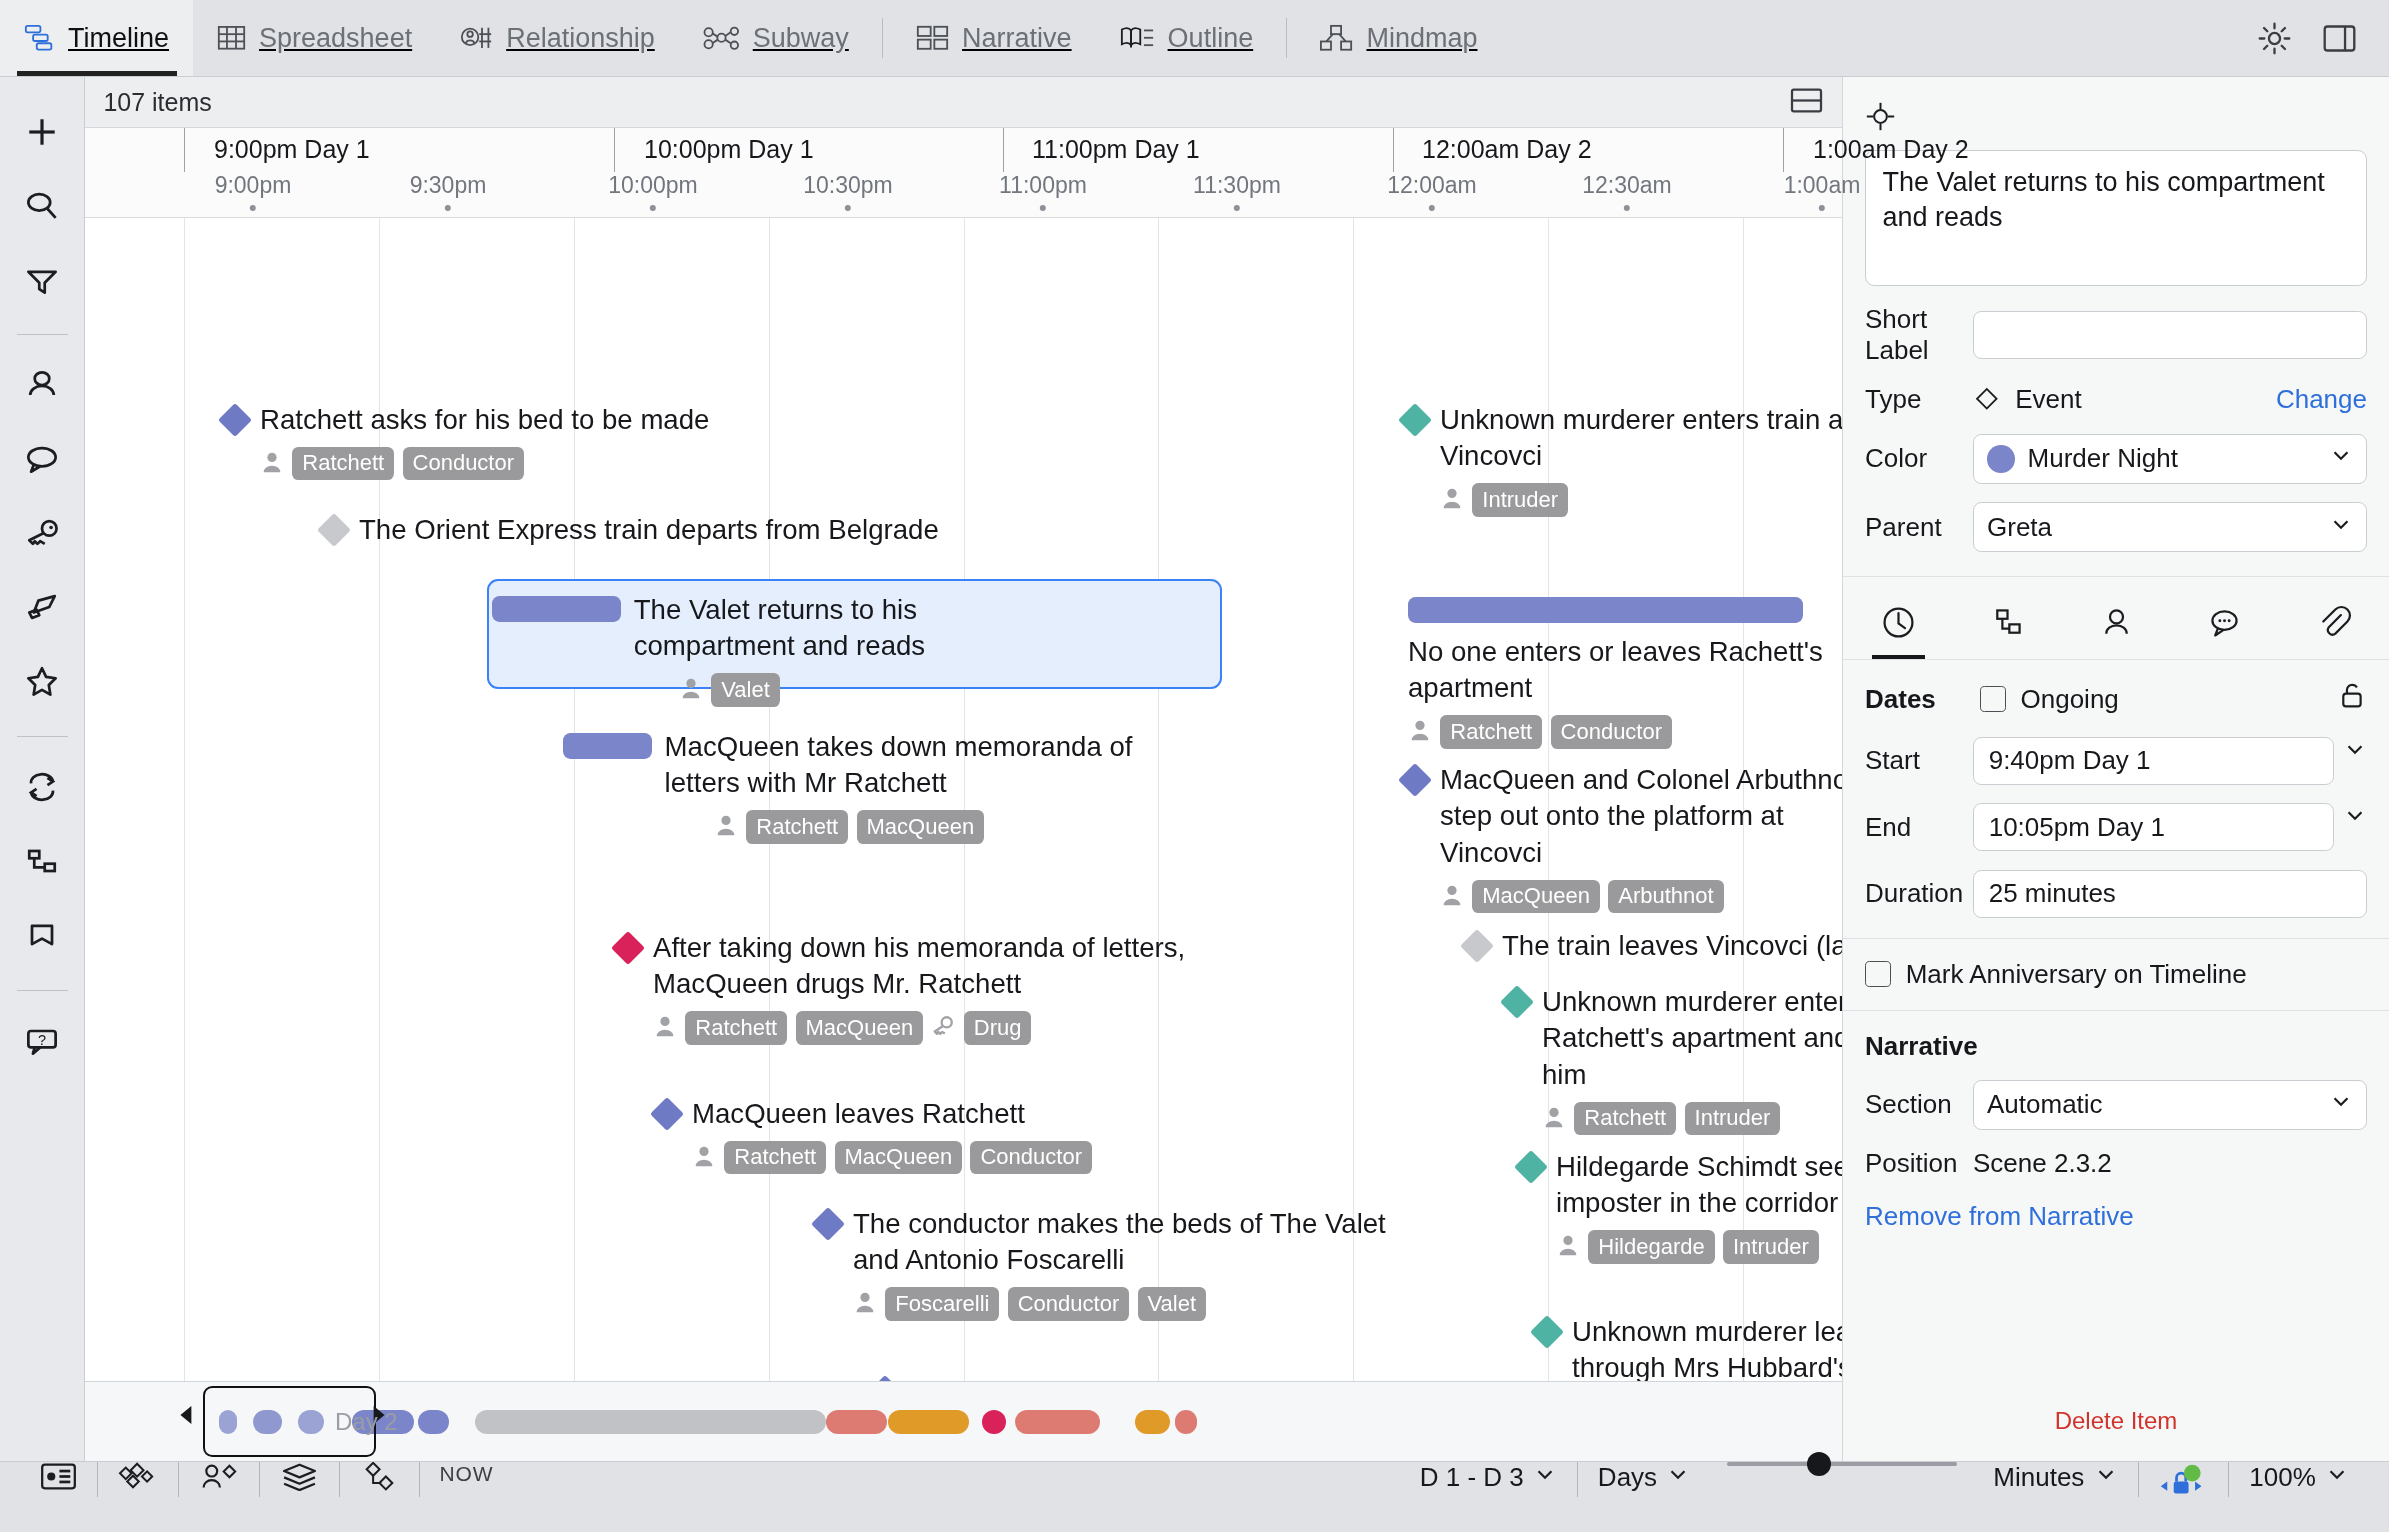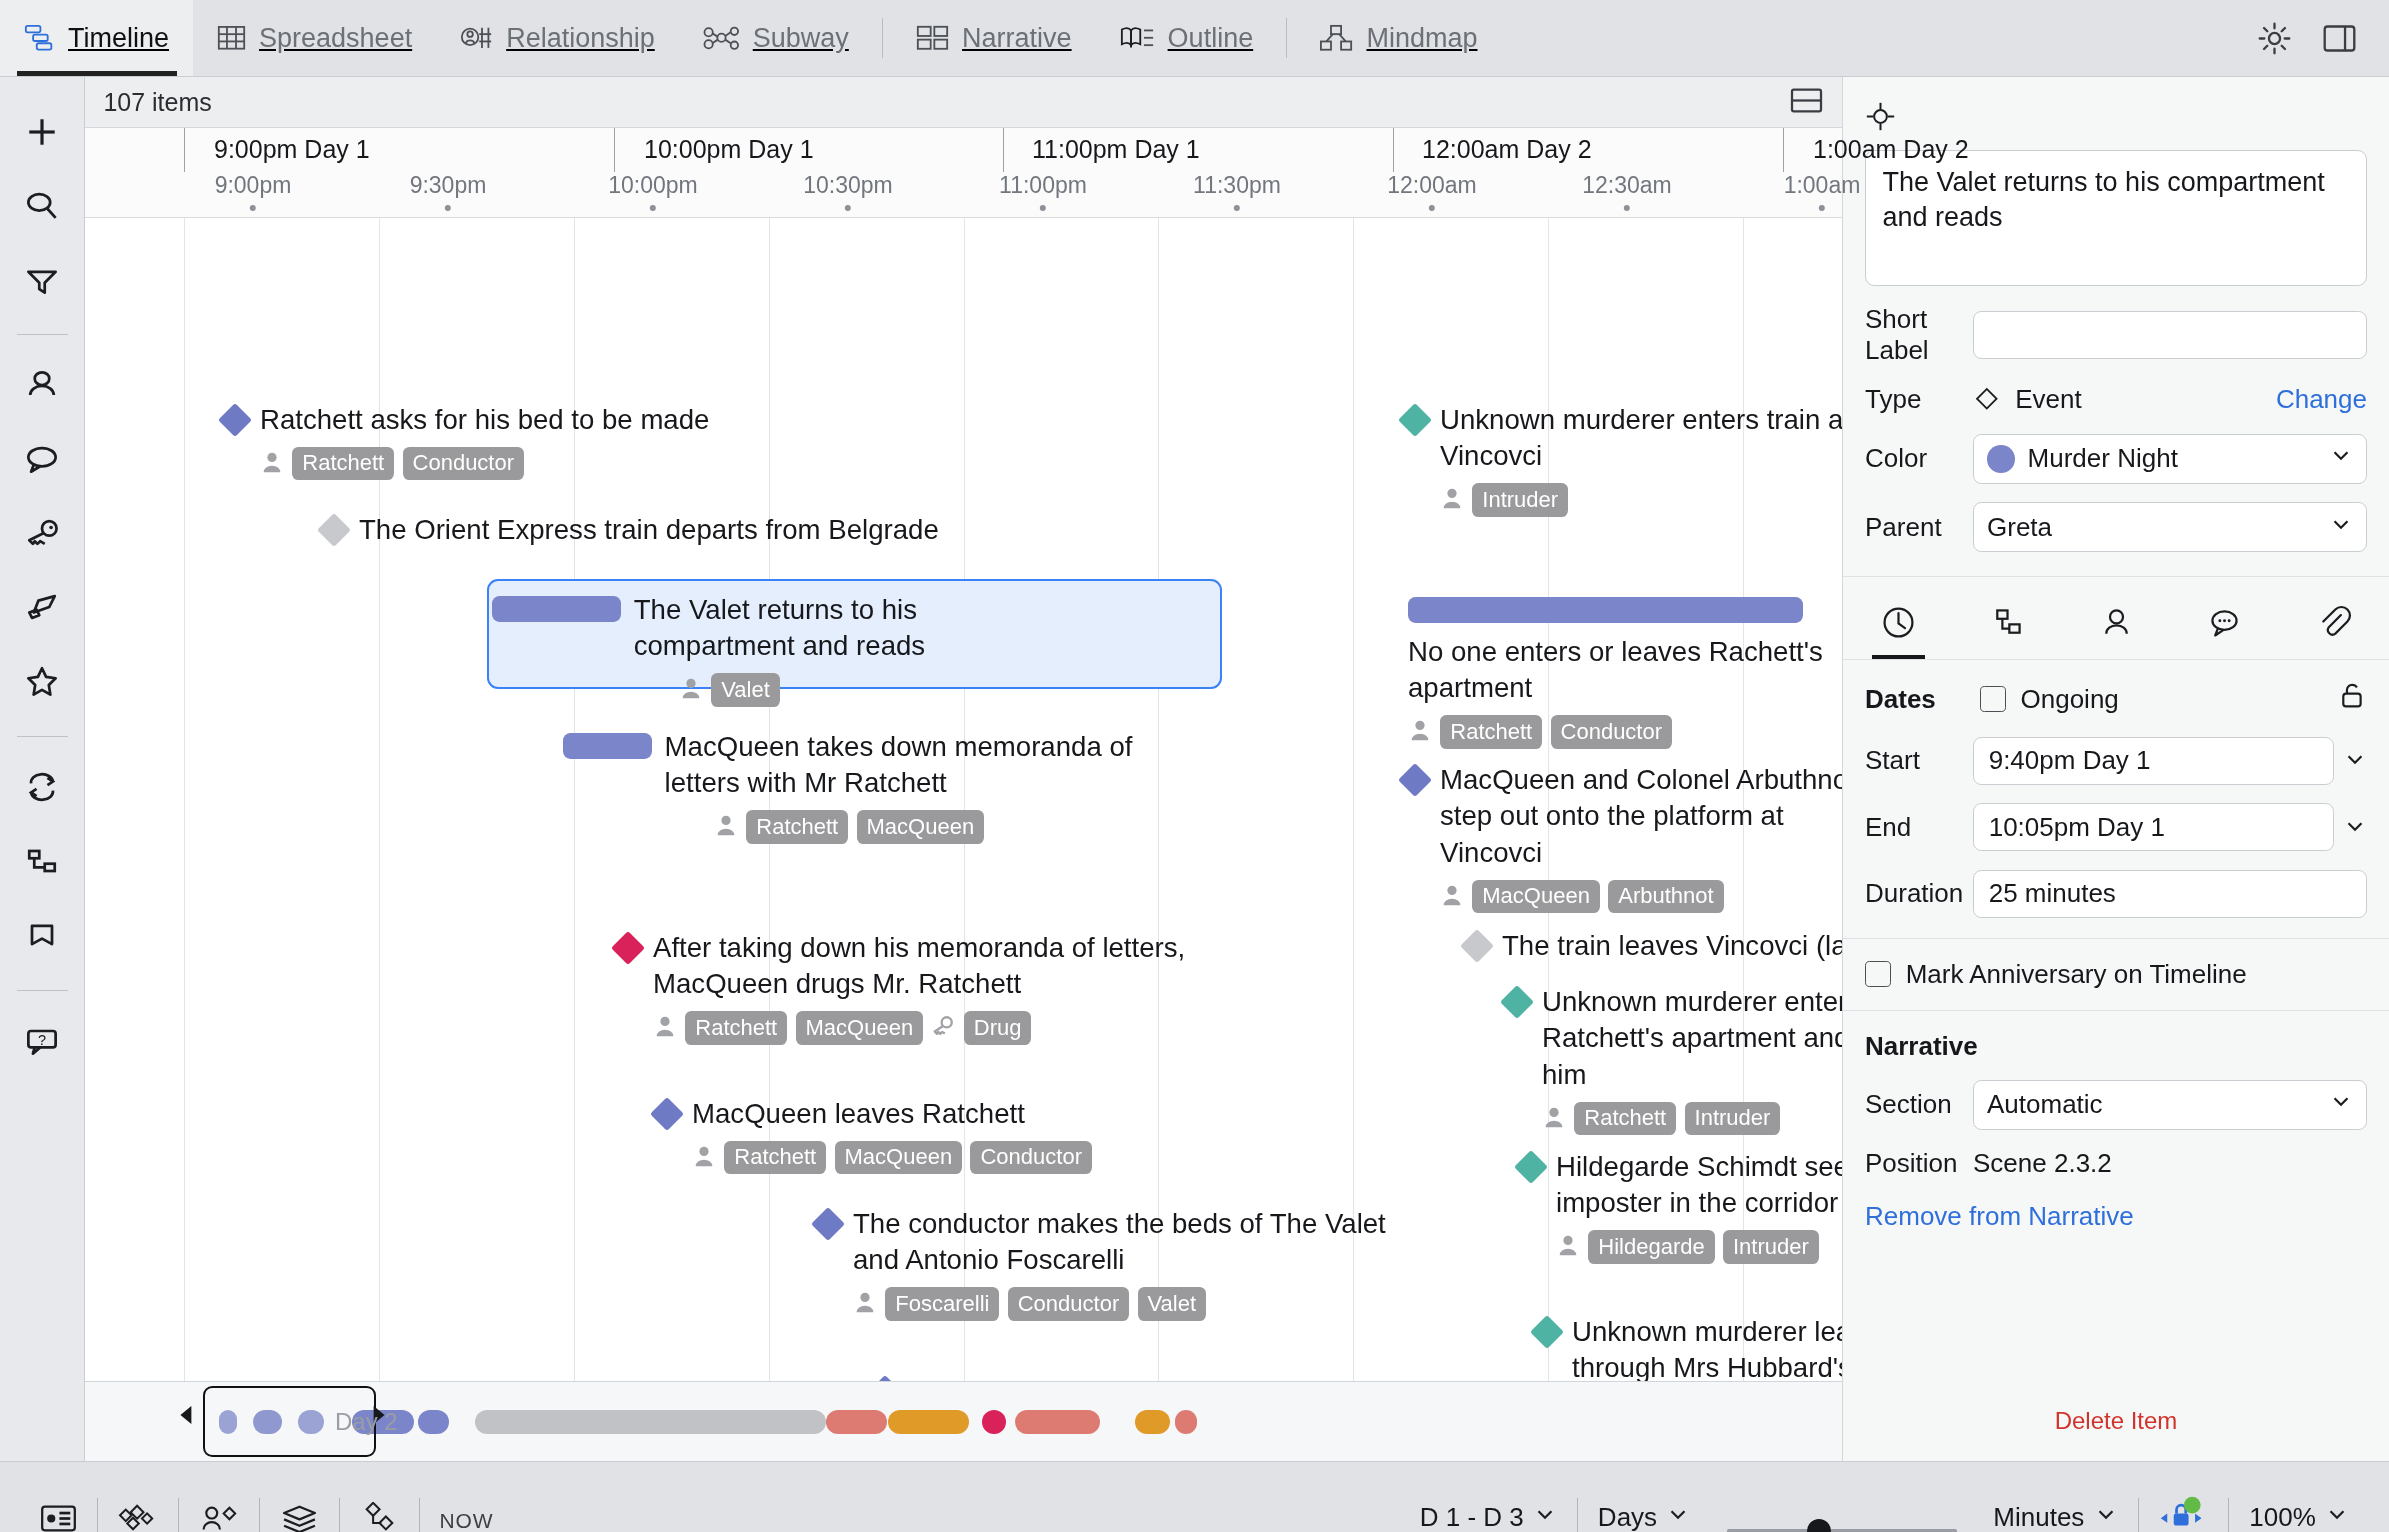--- a/index.html
+++ b/index.html
@@ -76,21 +76,21 @@
   .inspector { width:547px; min-width:547px; background:#f6f8f8; border-left:0.9px solid #d3d6da;
                display:flex; flex-direction:column; }
   .insp-top { padding:16.5px 22px 0; }
   .target-ico { margin:7.4px 0 14.7px; }
   .title-field {
     width:100%; min-height:136px; background:#fff; border:0.9px solid #c9ccd1; border-radius:9.2px;
     padding:14.7px 16.5px; font-size:27px; line-height:1.3; color:#17181b;
   }
   .frow { display:flex; align-items:center; margin-top:18.4px; }
   .flabel { width:108px; font-size:26px; color:#17181b; }
-  .fctl { flex:1; display:flex; align-items:center; }
+  .fctl { flex:1; display:flex; }
   .inp { flex:1; height:48px; background:#fff; border:0.9px solid #c9ccd1; border-radius:8.3px;
          display:flex; align-items:center; padding:0 14.7px; font-size:26px; color:#17181b; }
   .sel { flex:1; height:50px; background:#fff; border:0.9px solid #c9ccd1; border-radius:8.3px;
          display:flex; align-items:center; padding:0 13px; font-size:26px; color:#17181b; gap:13px; cursor:pointer; }
   .sel .chev { margin-left:auto; }
   .swatch { width:27.6px; height:27.6px; border-radius:50%; flex:none; }
   .link { color:#2f6fdb; font-size:26px; cursor:pointer; }
   .typerow { display:flex; align-items:center; gap:14.7px; flex:1; }
 
   .insp-tabs { display:flex; justify-content:center; gap:55px; margin-top:24px;
@@ -105,21 +105,21 @@
   .cbrow { display:flex; align-items:center; gap:14.7px; font-size:26px; color:#17181b; }
   .delete-link { color:#d0342c; font-size:24px; text-align:center; padding:26px 0; cursor:pointer; }
 
   
   .minimap { position:absolute; left:0; right:0; bottom:0; height:80px; background:#f6f7f8;
              border-top:0.9px solid #d2d5d9; display:flex; align-items:center; }
   .mm-chunk { height:24px; border-radius:12px; }
   .mm-viewport { position:absolute; border:2.8px solid #111; border-radius:9.2px; }
 
   .bottombar { height:72px; min-height:72px; background:#e0e2e5; border-top:0.9px solid #c9ccd0;
-               display:flex; align-items:flex-end; padding:0 20px; gap:0; }
+               display:flex; align-items:flex-start; padding:0 20px; gap:0; }
   .bb-ico { padding:0 20px; cursor:pointer; display:flex; align-items:center; }
   .bb-sep { width:0.9px; height:35px; background:#b3b7bc; }
   .bb-txt { font-size:21px; color:#3c3f44; letter-spacing:0.9px; padding:0 20px; }
   .bb-ctl { display:flex; align-items:center; gap:9.2px; font-size:26px; color:#17181b; padding:0 20px; cursor:pointer; }
   .slider { width:230px; height:3.7px; background:#9a9ea4; border-radius:1.8px; position:relative; margin:0 16.5px; }
   .slider .knob { position:absolute; width:24px; height:24px; border-radius:50%; background:#17181b; top:-10px; }
 </style>
 </head>
 <body>
 

